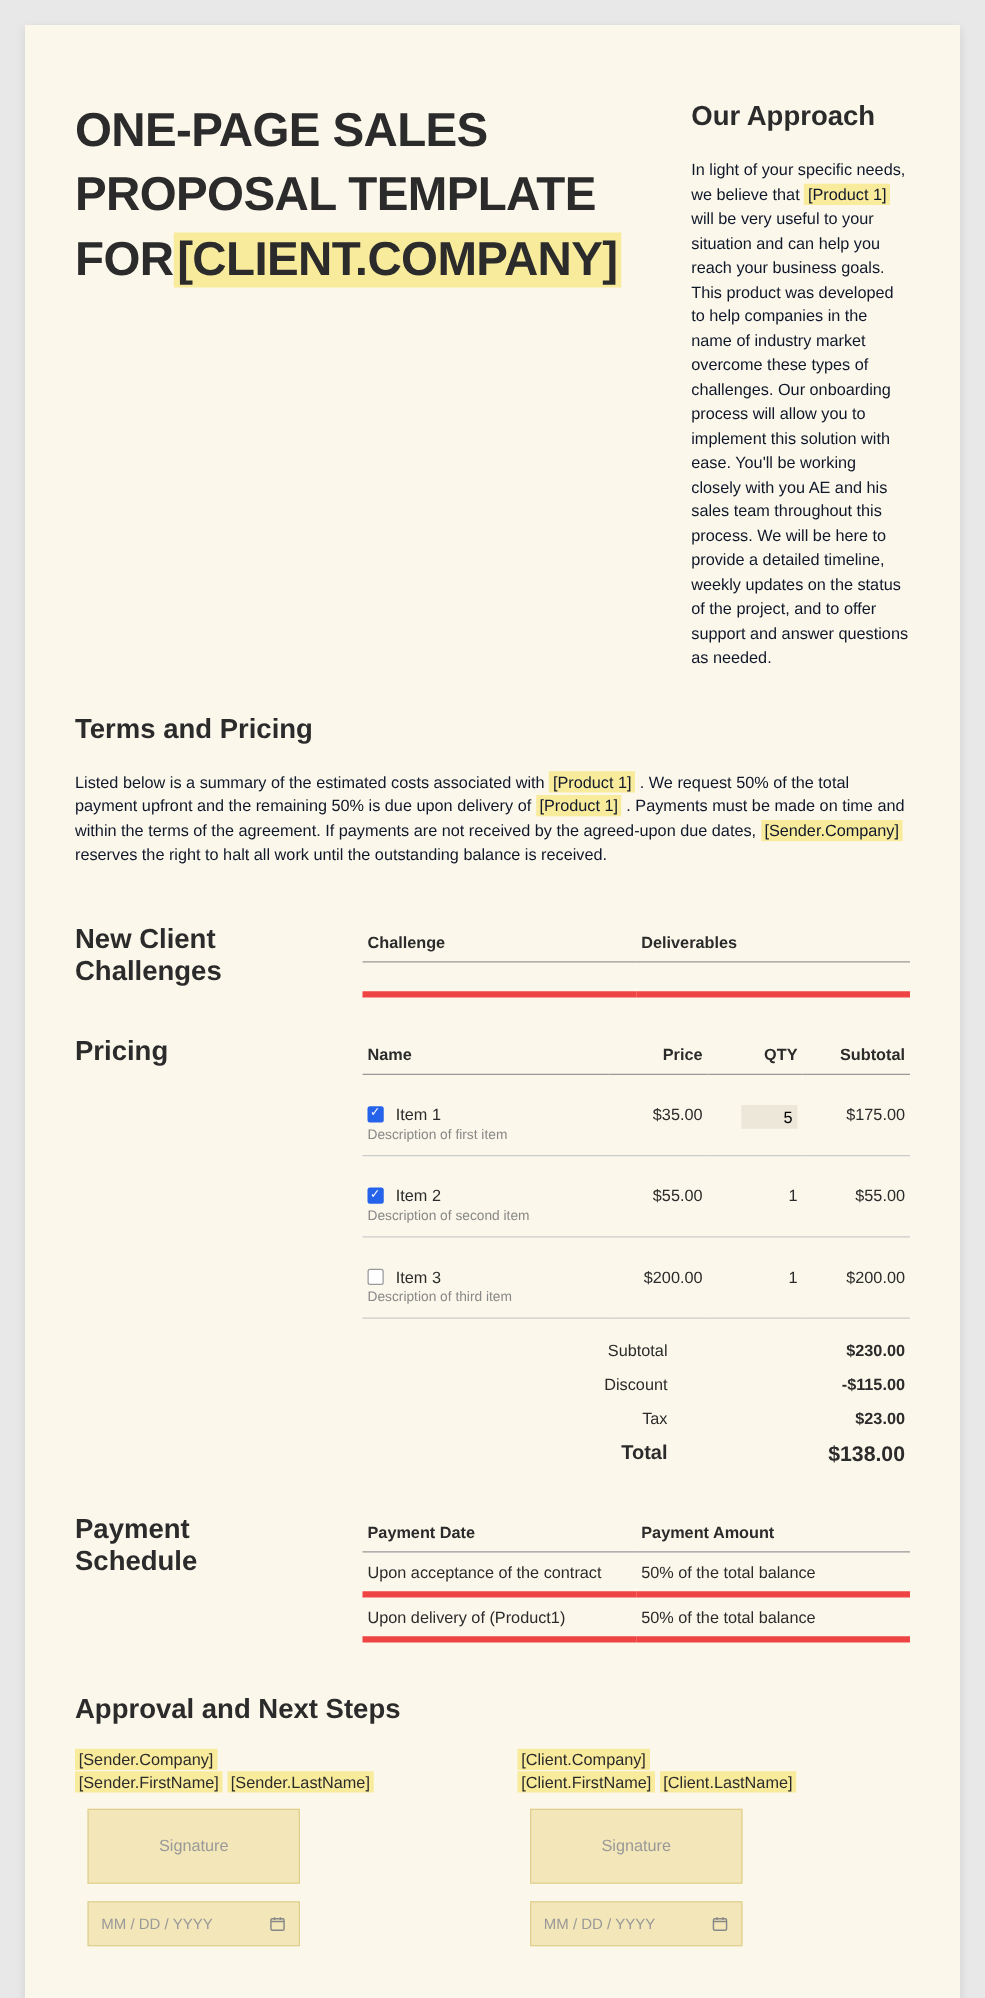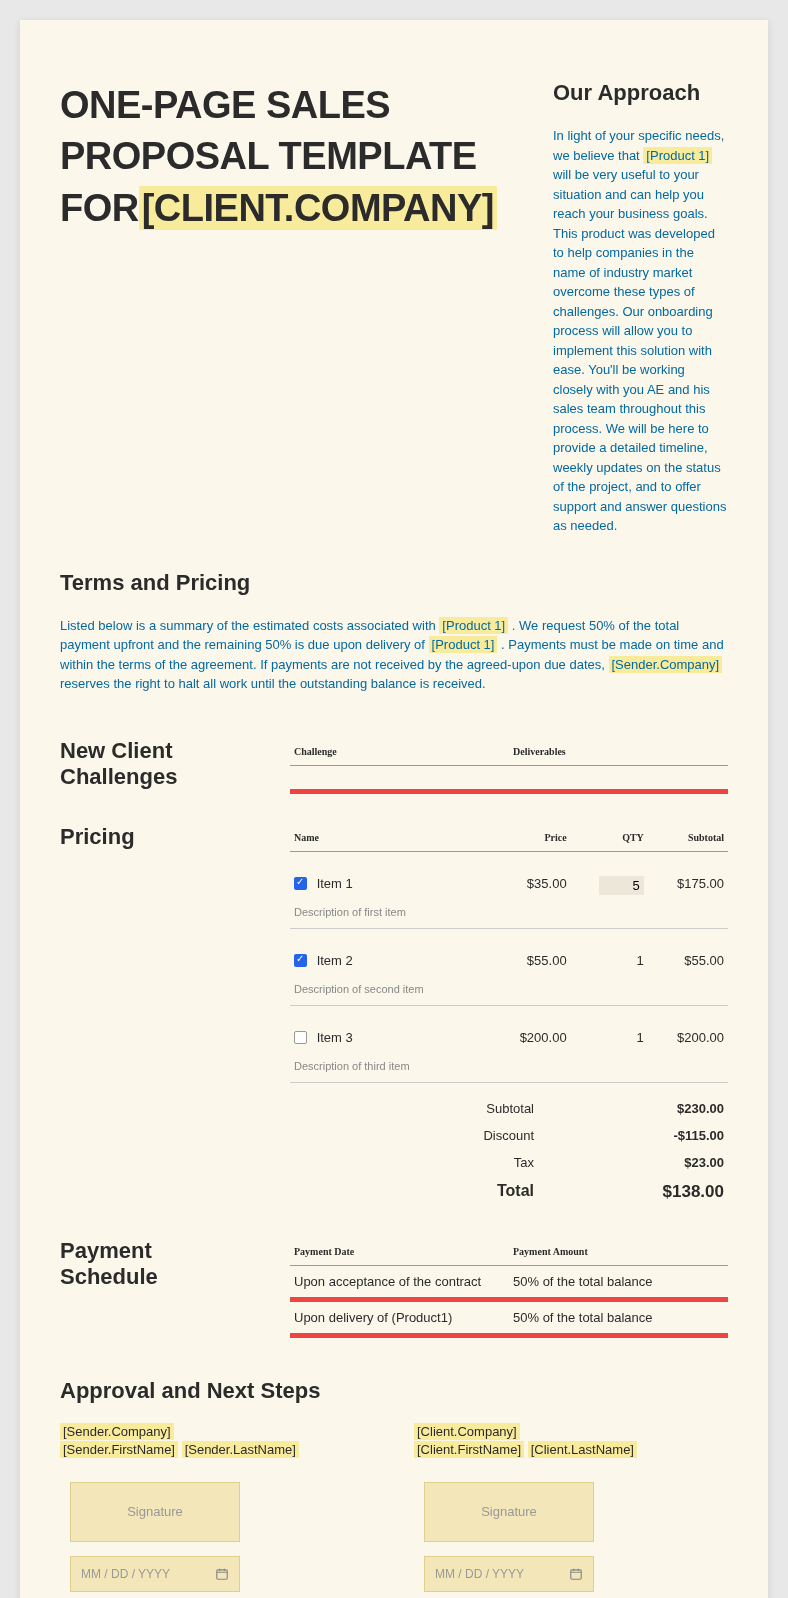--- a/index.html
+++ b/index.html
@@ -36,21 +36,21 @@
     margin: 0 0 20px 0;
   }
   .token {
     background: #f9eb9c;
     padding: 1px 3px;
   }
   p {
     font-size: 13px;
     line-height: 1.5;
     margin: 0 0 14px 0;
-    color: #0369a1;
+    color: #0f172a;
   }
   .section-row {
     display: flex;
     gap: 40px;
     margin-top: 30px;
   }
   .section-label {
     width: 190px;
     flex-shrink: 0;
     font-size: 22px;
@@ -61,33 +61,32 @@
   table {
     width: 100%;
     border-collapse: collapse;
     font-size: 13px;
   }
   th {
     text-align: left;
     font-weight: 700;
     padding: 8px 4px;
     border-bottom: 1px solid #999;
-    font-size: 10px;
-    font-family: Liberation Serif, serif;
+    font-size: 13px;
   }
   td {
     padding: 8px 4px;
     border-bottom: 5px solid #ef4444;
     font-size: 13px;
     vertical-align: top;
   }
   .right { text-align: right; }
   .pricing-row td { border-bottom: 1px solid #ccc; padding-top:24px; padding-bottom:10px;}
   .item-name { font-size: 13px; }
-  .item-desc { font-size: 11px; color: #888; display:block; margin-top:15px;}
+  .item-desc { font-size: 11px; color: #888; display:block; margin-top:3px;}
   .cb {
     width: 13px; height: 13px;
     display: inline-block;
     vertical-align: middle;
     margin-right: 6px;
     border-radius: 2px;
     position: relative;
     top:-1px;
   }
   .cb.checked { background: #2563eb; }
@@ -131,21 +130,21 @@
   .sig-box {
     background: #f3e6b8;
     border: 1px solid #e0d090;
     height: 60px;
     width: 170px;
     display:flex;
     align-items:center;
     justify-content:center;
     color:#999;
     font-size:13px;
-    margin-top: 25px;
+    margin-top: 14px;
     margin-left: 10px;
     margin-bottom: 14px;
   }
   .date-box {
     background: #f3e6b8;
     border: 1px solid #e0d090;
     height: 36px;
     width: 170px;
     display:flex;
     align-items:center;

